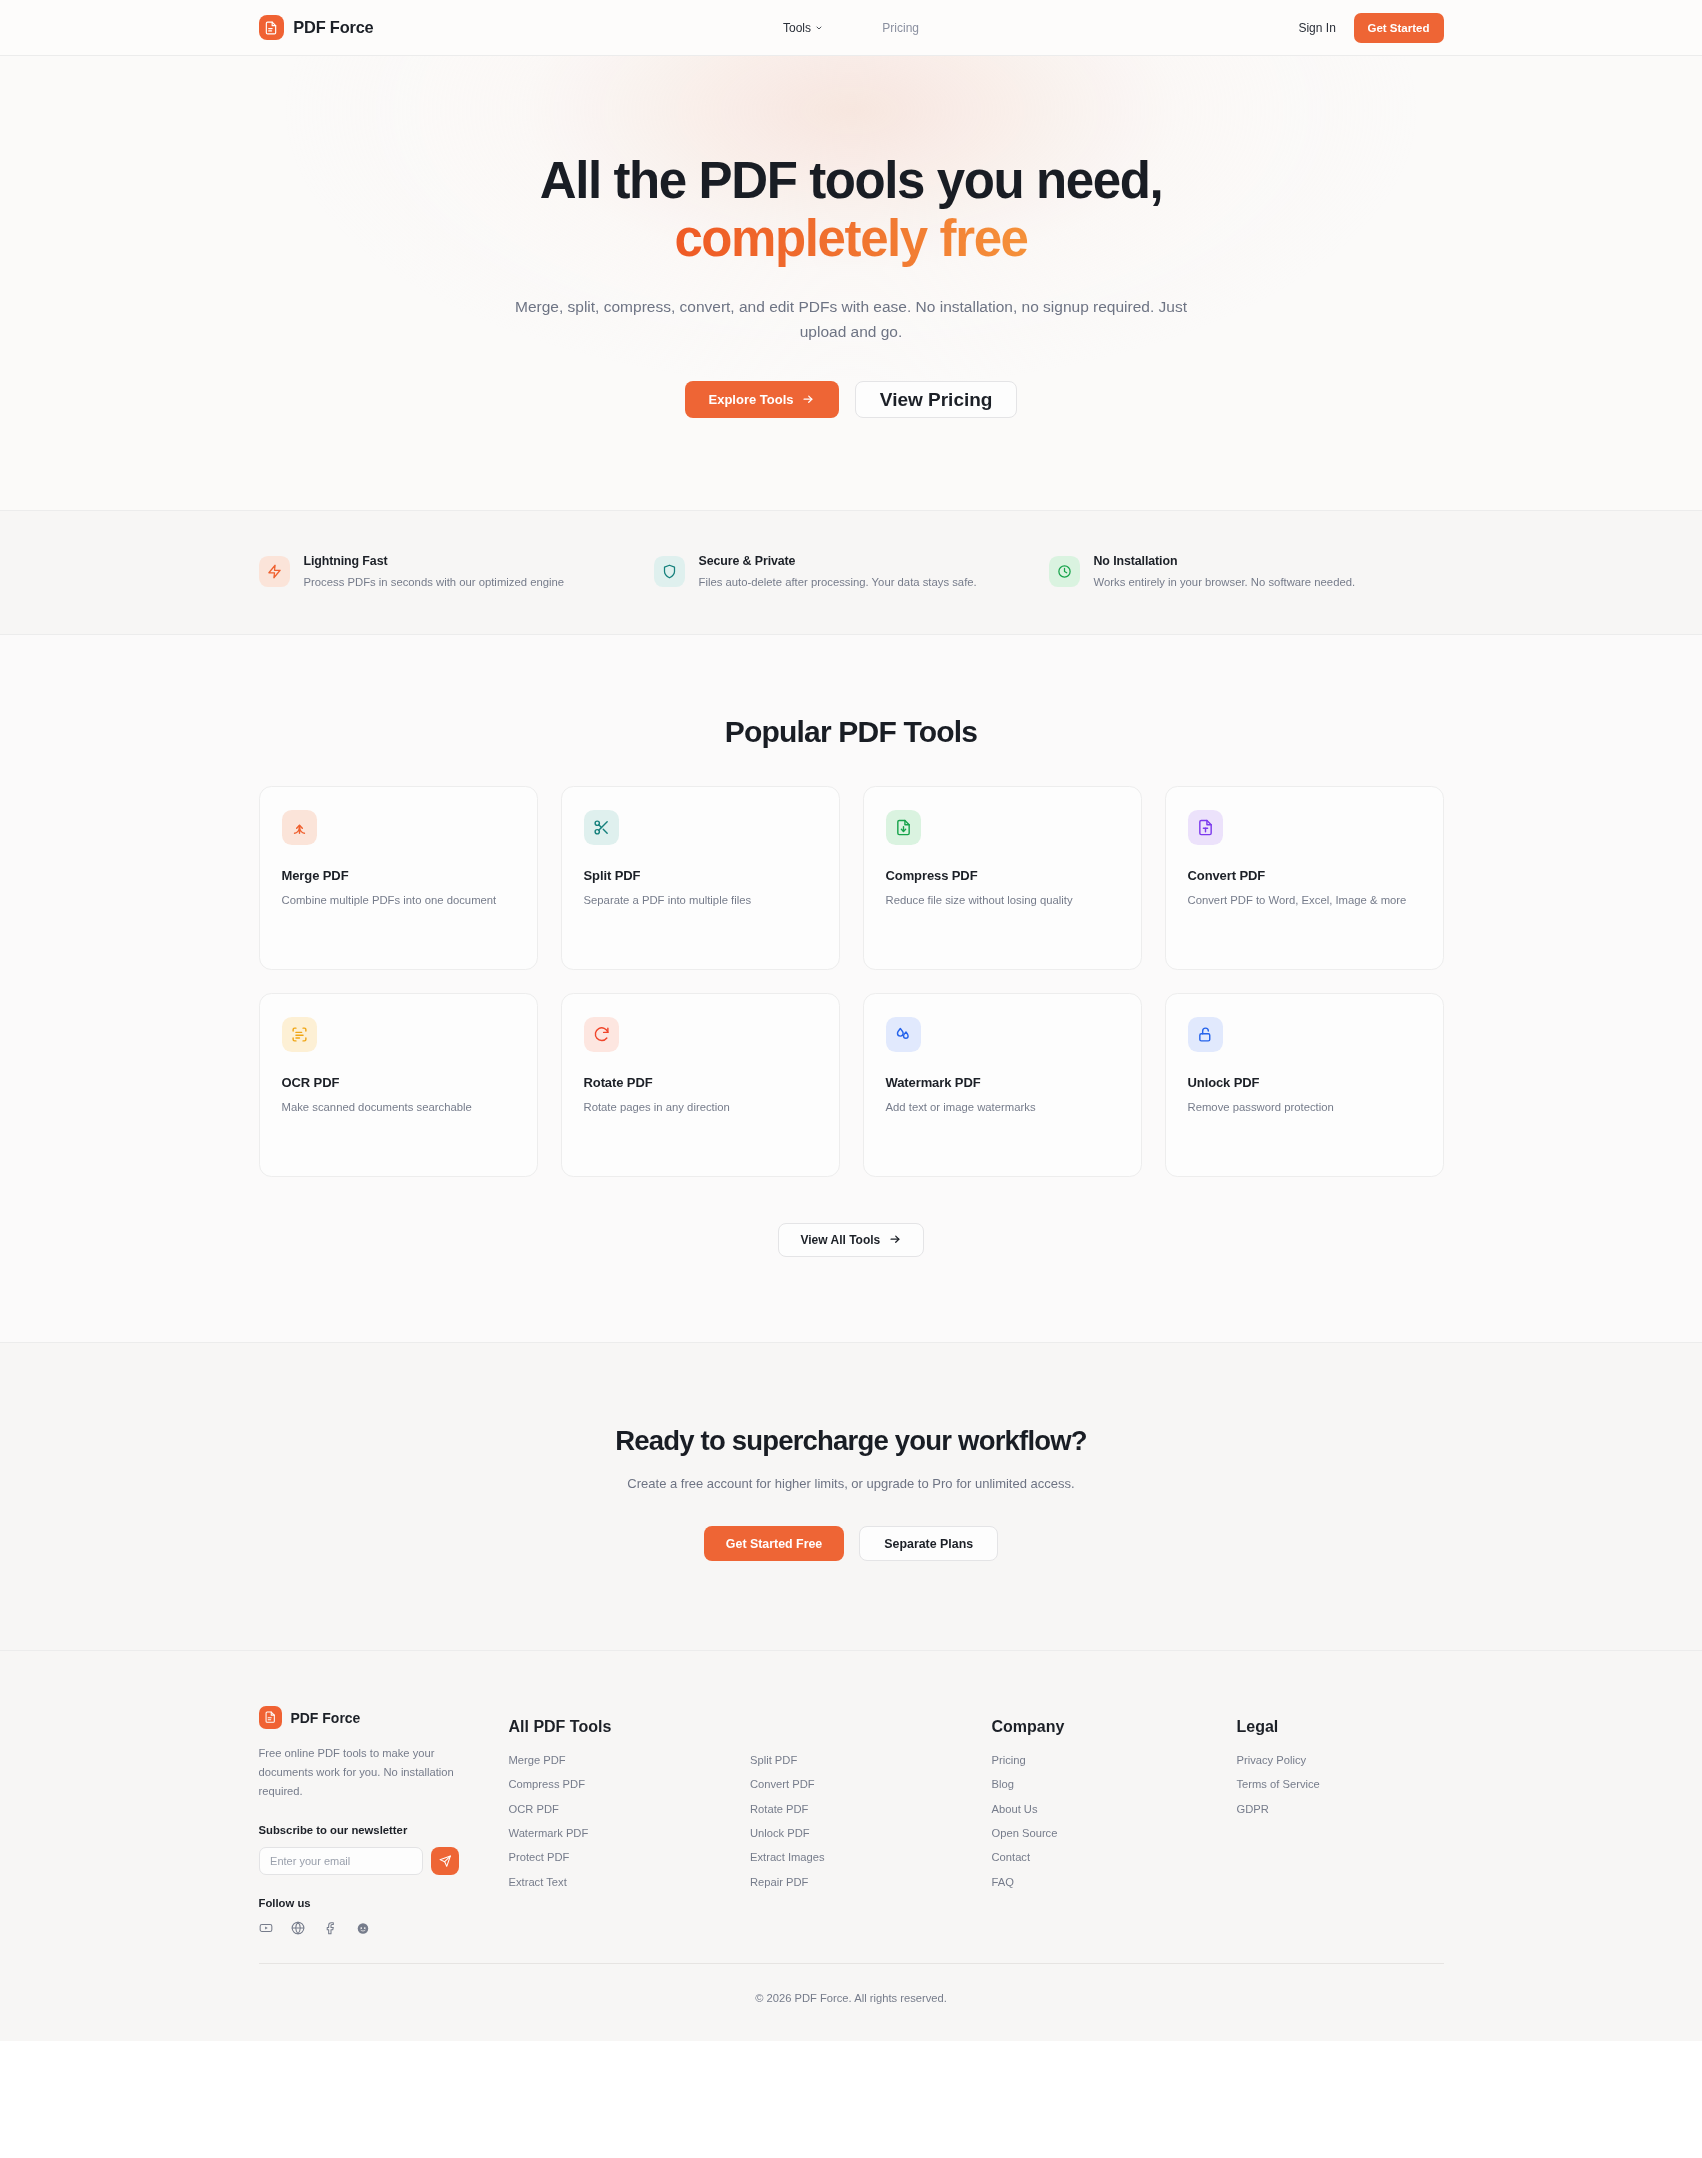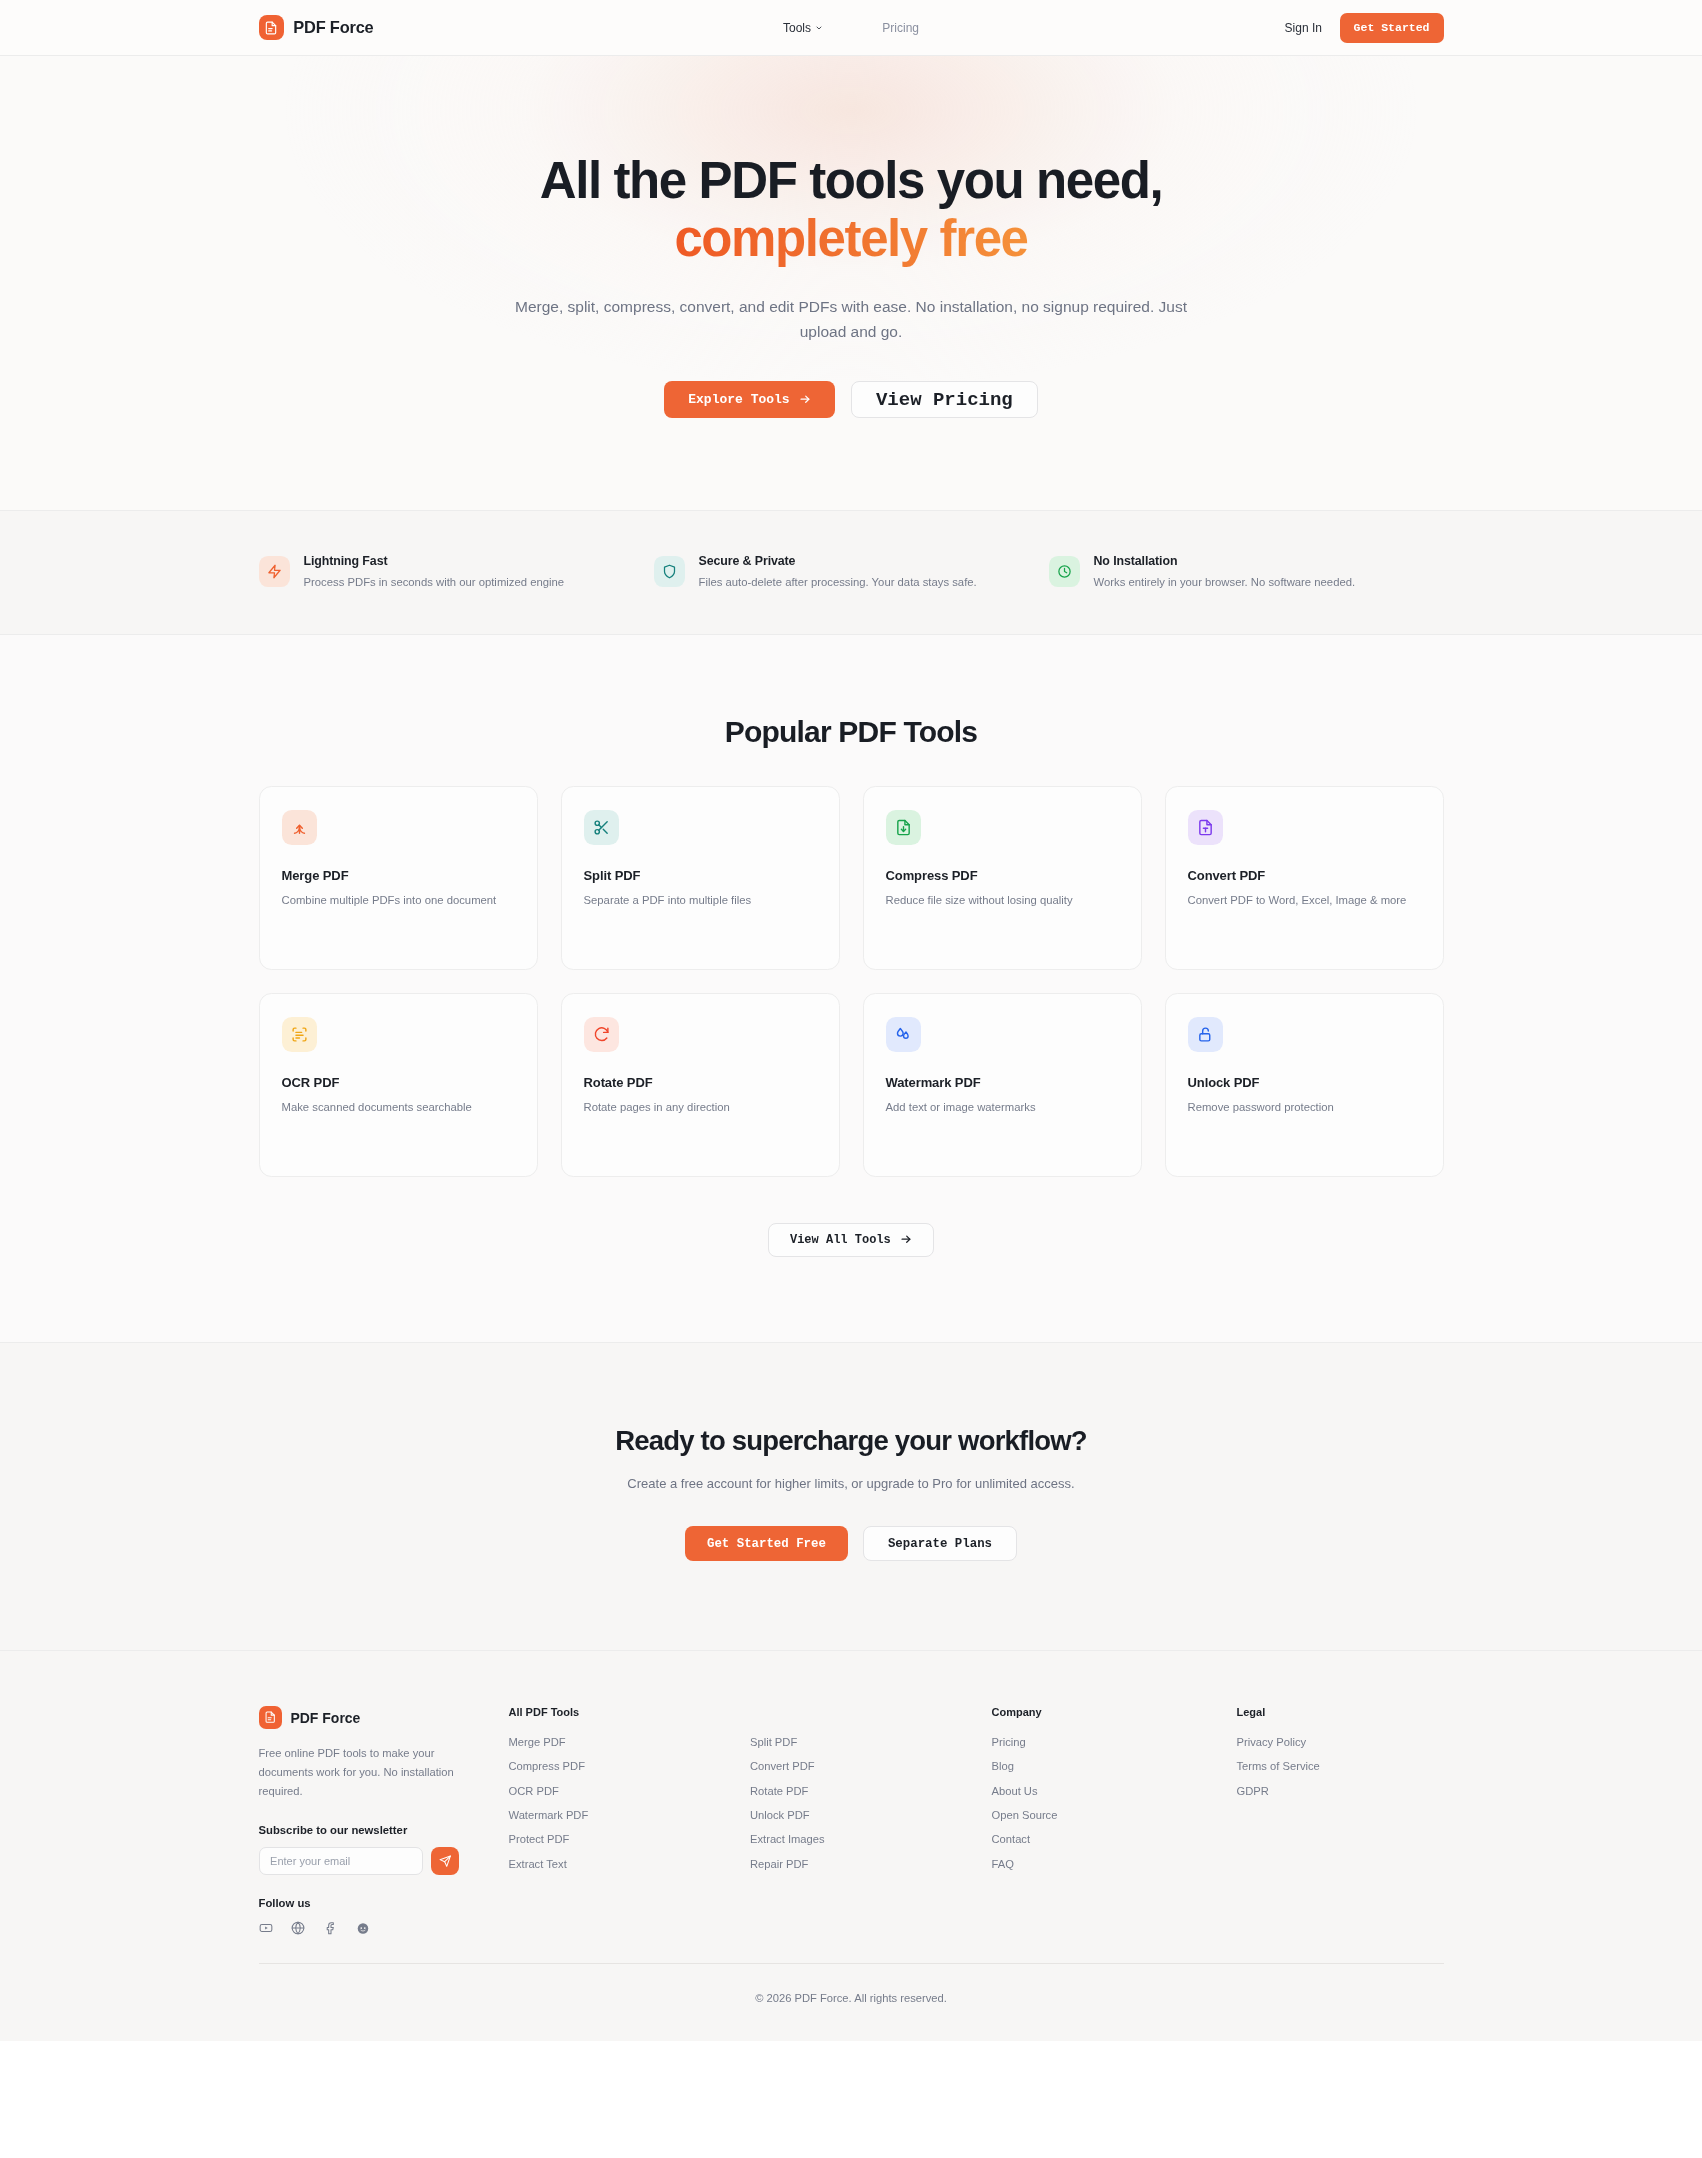--- a/index.html
+++ b/index.html
@@ -44,21 +44,21 @@
     cursor:pointer;
   }
   .nav-item.muted { color:#8b90a0; }
   .chev { width:8px; height:8px; display:block; }
 
   .header-right {
     margin-left:auto; display:flex; align-items:center; gap:17.7px;
   }
   .signin { font-size:12px; color:#2a2f38; cursor:pointer; }
   .btn {
-    font-family:Liberation Mono, monospace;
+    font-family:Liberation Sans, sans-serif;
     border:none; cursor:pointer; display:inline-flex;
     align-items:center; justify-content:center; gap:8.9px;
     white-space:nowrap;
   }
   .btn-primary {
     background:#ee6535; color:#fff; border-radius:7px;
     font-size:11.5px; font-weight:600;
     padding:0 14px; height:30px;
   }
 
@@ -182,21 +182,21 @@
     width:28px; height:28px; border-radius:8px; background:#ee6535;
     border:none; cursor:pointer; display:flex; align-items:center; justify-content:center;
     flex:none;
   }
   .f-send svg { width:12.4px; height:12.4px; display:block; }
   .f-follow { font-size:11.3px; font-weight:700; color:#1c2027; margin-top:22px; }
   .f-social { display:flex; gap:18.6px; margin-top:12.4px; }
   .f-social a { display:block; cursor:pointer; }
   .f-social svg { width:14px; height:14px; display:block; }
 
-  .f-col-title { font-size:11px; font-weight:700; color:#1c2027; }
+  .f-col-title { font-size:16px; font-weight:700; color:#1c2027;margin-top:12px; }
   .f-links { margin-top:17.7px; display:flex; flex-direction:column; gap:12.4px; }
   .f-links a { font-size:11.2px; color:#767c8b; text-decoration:none; cursor:pointer; }
   .f-tools-cols { display:grid; grid-template-columns:1fr 1fr; column-gap:0; }
 
   .footer-bottom { width:1185px; margin:28px auto 0; border-top:0.9px solid #e6e4e2; }
   .copyright { text-align:center; font-size:11.2px; color:#767c8b; padding:28px 0 37px; }
 </style>
 </head>
 <body>
 

